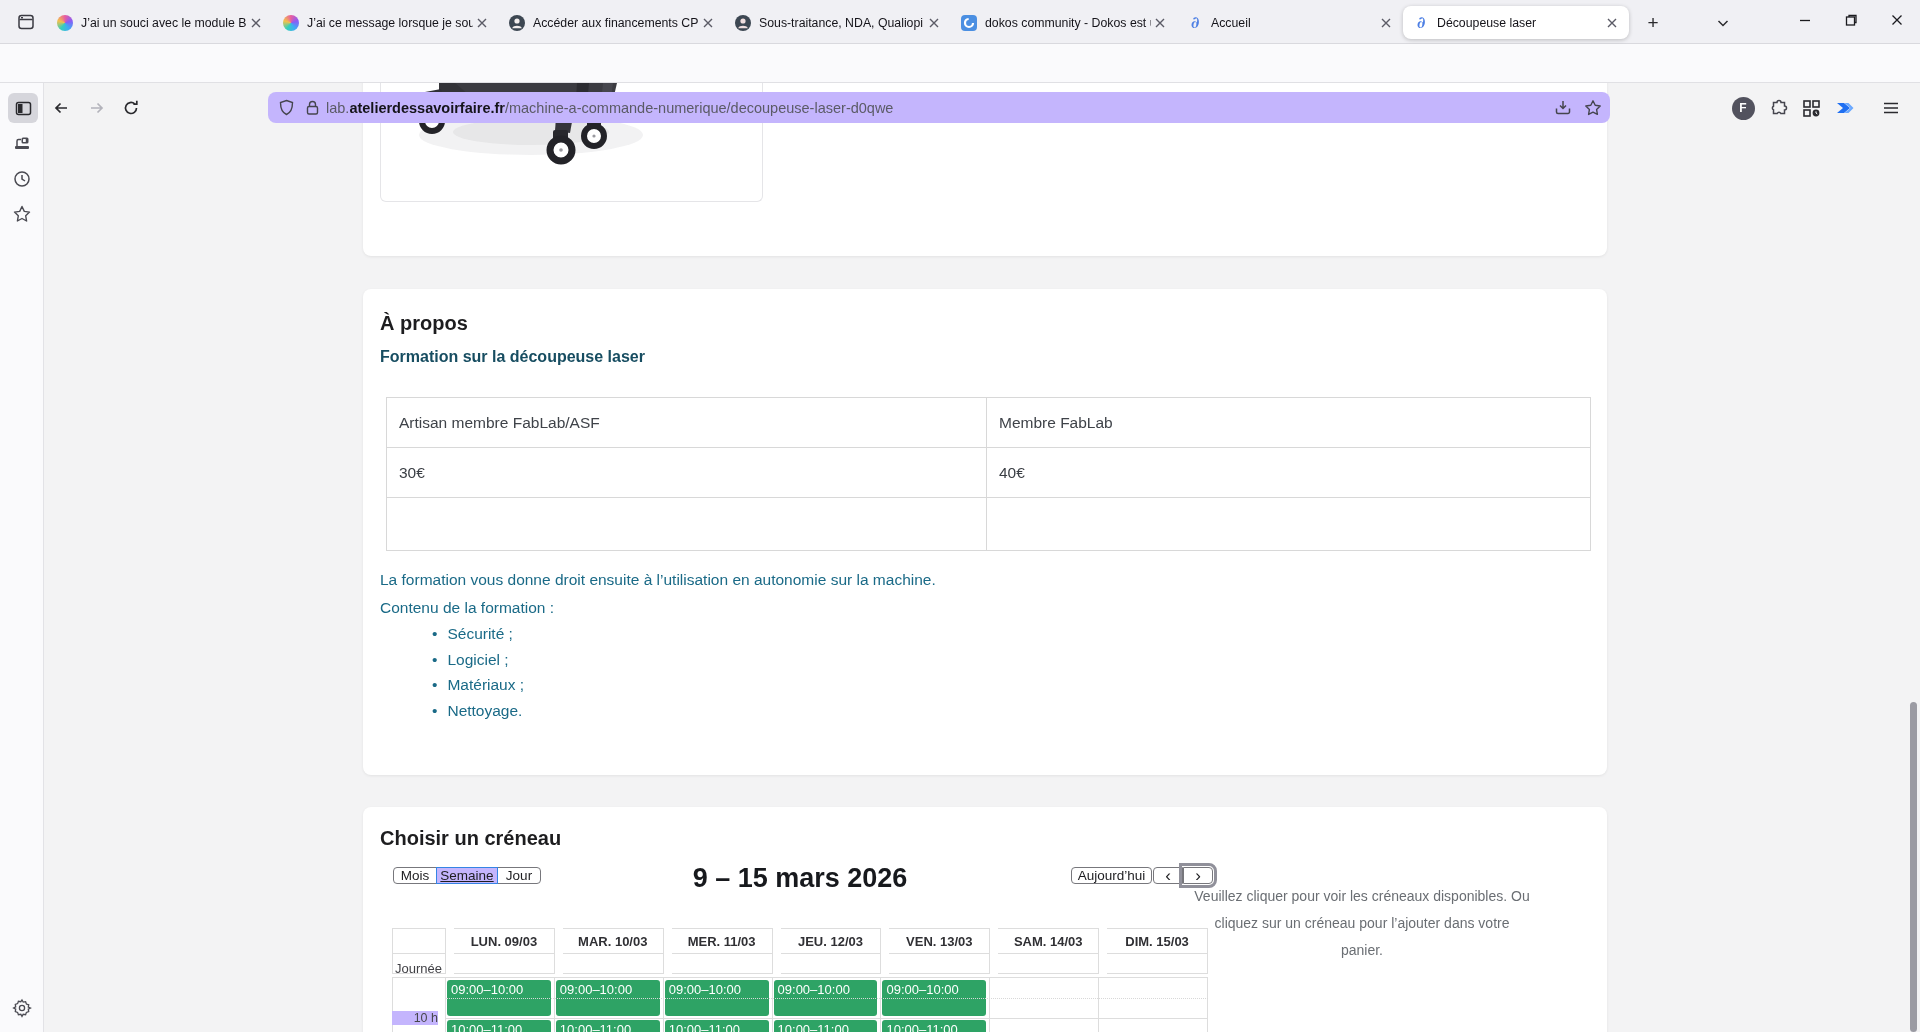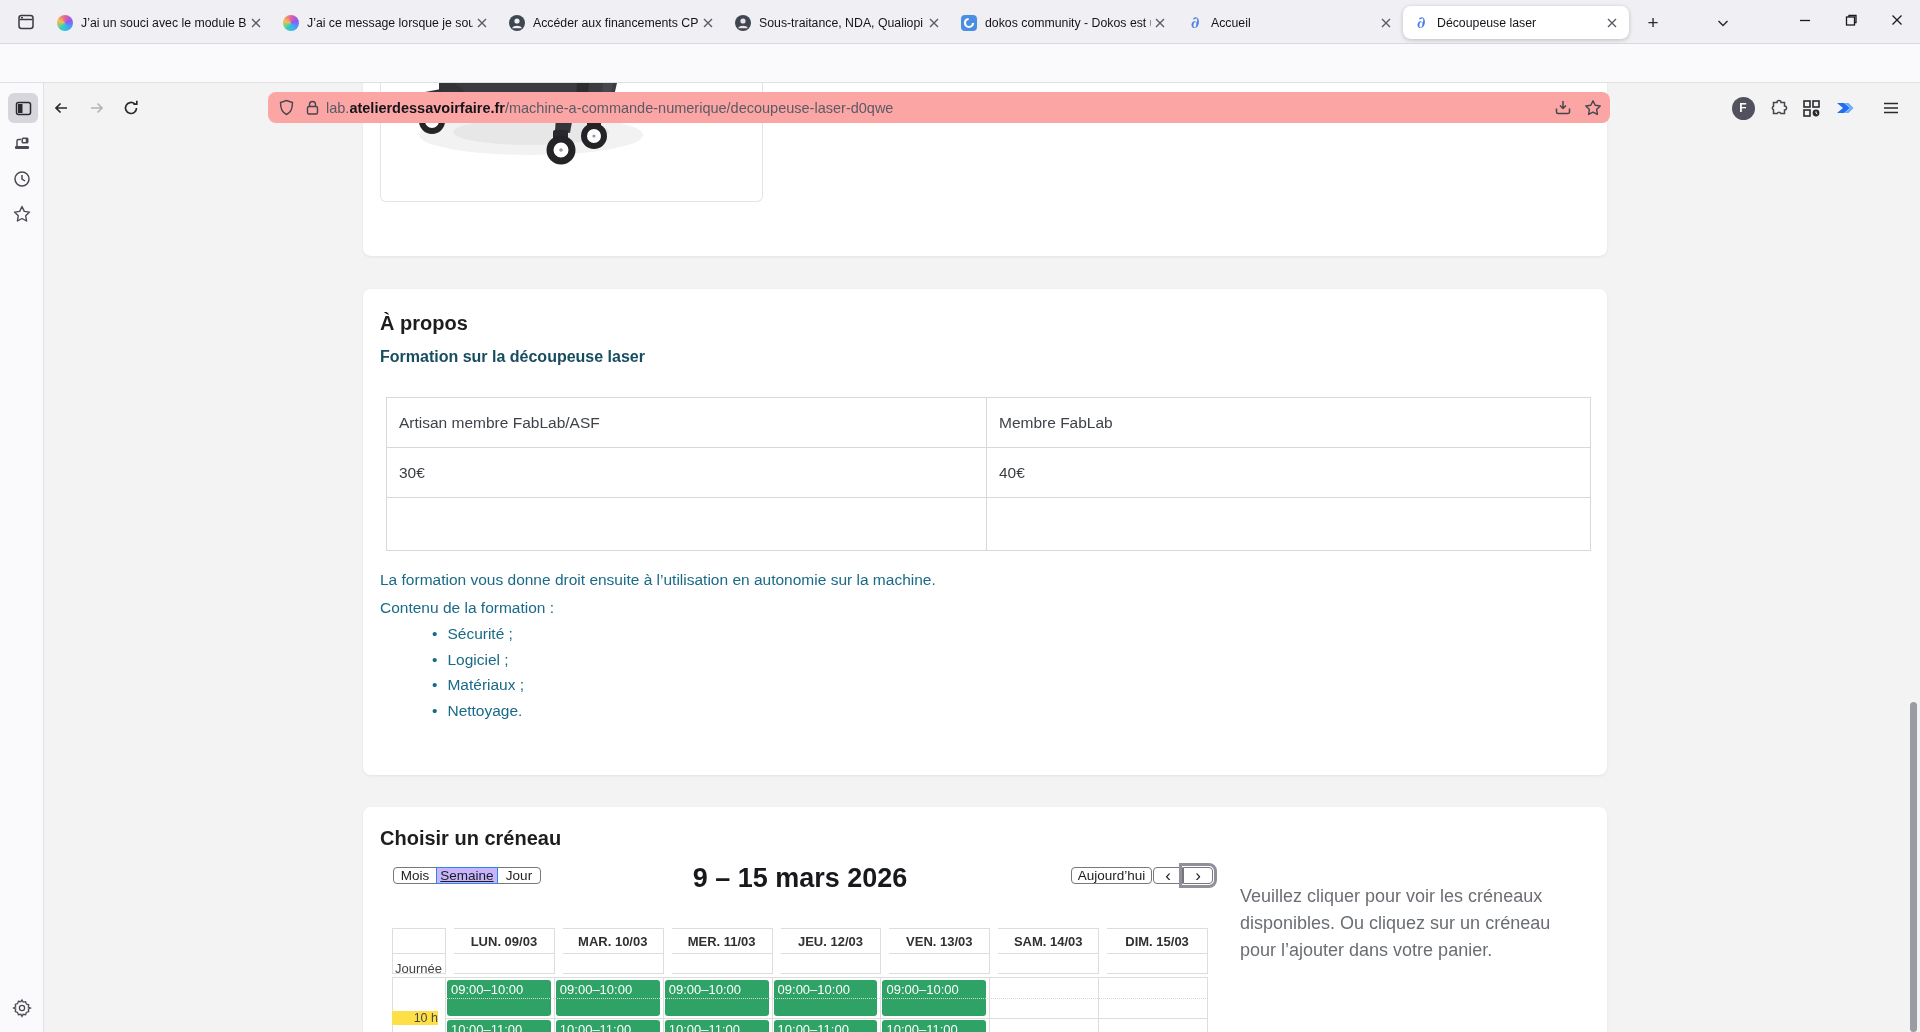--- a/index.html
+++ b/index.html
@@ -16,21 +16,21 @@
   .fav { width:16px; height:16px; flex:none; display:flex; align-items:center; justify-content:center; }
   .fav-copilot { border-radius:50%; background:conic-gradient(#e85da0,#8a5cf6,#3fa9f5,#35d0ba,#f3c14b,#e85da0); }
   .fav-lab { font-family:"DejaVu Serif", serif; font-style:italic; font-size:16px; color:#4d7fe4; font-weight:700; line-height:16px; }
   .newtab { position:absolute; left:1638px; top:8px; width:30px; height:30px; border-radius:6px; display:flex; align-items:center; justify-content:center; font-size:19px; color:#2a2a2e; }
   .alltabs { position:absolute; left:1708px; top:8px; width:30px; height:30px; display:flex; align-items:center; justify-content:center; }
   .wctl { position:absolute; top:0; width:46px; height:40px; display:flex; align-items:center; justify-content:center; }
 
   
   .toolbar { position:absolute; left:0; top:44px; width:1920px; height:39px; background:#fafafc; border-bottom:1px solid #e0e0e4; z-index:29; }
   .tbtn { position:absolute; top:49px; width:30px; height:30px; border-radius:6px; display:flex; align-items:center; justify-content:center; }
-  .urlbar { position:absolute; left:268px; top:48px; width:1342px; height:31px; background:#fca5a5; border-radius:8px; display:flex; align-items:center; padding:0 10px; }
+  .urlbar { position:absolute; left:268px; top:48px; width:1342px; height:31px; background:#c4b5fd; border-radius:8px; display:flex; align-items:center; padding:0 10px; }
   .urltext { font-size:14.5px; color:#5b5b66; white-space:nowrap; overflow:hidden; margin-left:6px; }
   .urltext b { color:#15141a; font-weight:700; }
   .url-icons-right { position:absolute; right:8px; top:0; height:31px; display:flex; align-items:center; gap:12px; }
 
   
   .side { position:absolute; left:0; top:83px; width:44px; height:949px; background:#fafafc; border-right:1px solid #e2e2e6; z-index:20; }
   .sbtn { position:absolute; left:7px; width:30px; height:30px; border-radius:6px; display:flex; align-items:center; justify-content:center; }
   .sparkle-wrap { position:relative; }
   .green-dot { position:absolute; right:3px; top:3px; width:7px; height:7px; border-radius:50%; background:#18b287; }
 
@@ -81,26 +81,26 @@
   .fc-allday .cell { height:20px; border-right:1px solid #ddd; border-bottom:1px solid #ddd; overflow:hidden; }
   .fc-allday .cell:first-child { border-left:1px solid #ddd; }
   .allday-label { font-size:13px; color:#3f3f44; margin-top:7px; padding-left:2px; display:block; }
   .fc-divider { height:4px; border-bottom:1px solid #ddd; background:#fff; }
   .fc-grid { position:relative; display:grid; grid-template-columns:54px repeat(7,1fr); height:130px; }
   .fc-grid .col { position:relative; border-right:1px solid #ddd; }
   .fc-grid .col:first-child { border-left:1px solid #ddd; }
   .gl { position:absolute; left:54px; right:0; height:0; }
   .gl-dotted { border-top:1px dotted #d8d8d8; }
   .gl-solid { border-top:1px solid #ddd; }
-  .hour-label { position:absolute; left:0; top:33px; width:46px; text-align:right; font-size:12.5px; color:#47474c; background:#fde047; }
+  .hour-label { position:absolute; left:0; top:33px; width:46px; text-align:right; font-size:12.5px; color:#47474c; background:#c4b5fd; }
   .evt { position:absolute; left:1px; right:3px; background:#2ea365; border-radius:3px; color:#fff; font-size:13px; padding:2px 0 0 4px; cursor:pointer; }
   .evt1 { top:2px; height:36px; }
   .evt2 { top:42px; height:36px; }
 
-  .help { position:absolute; left:1196px; top:800px; width:340px; font-size:18px; line-height:27px; color:#6a6e73; }
+  .help { position:absolute; left:1148px; top:800px; width:340px; text-align:center; font-size:14px; line-height:27px; color:#6a6e73; }
 
   .scroll-thumb { position:absolute; left:1866px; top:619px; width:7px; height:330px; background:#9b9ba3; border-radius:4px; }
 
   svg.icon { display:block; }
 </style>
 </head>
 <body>
 
 <div class="screen">
 

